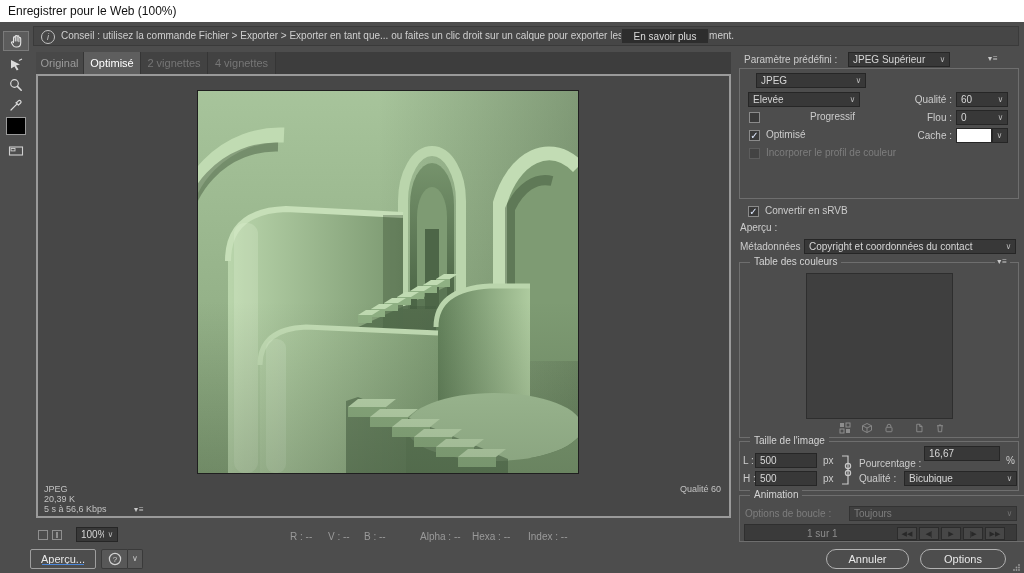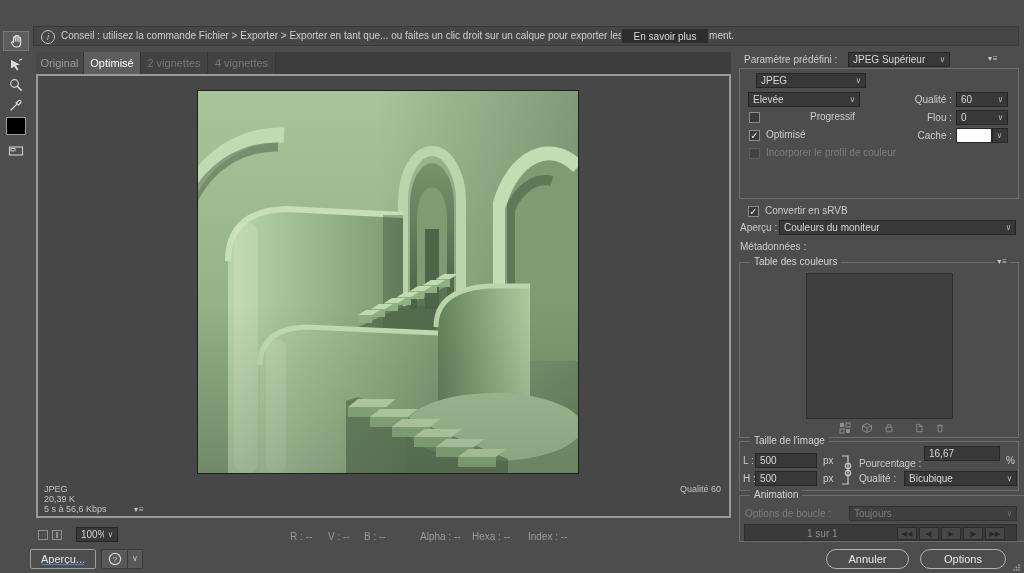--- a/index.html
+++ b/index.html
@@ -72,20 +72,23 @@
          display:flex;align-items:center;justify-content:center;height:20px;}
   .brchev{background:#585858;border:1px solid #3a3a3a;border-left:none;box-sizing:border-box;border-radius:0 2px 2px 0;
           height:20px;color:#c9c9c9;font-size:8px;text-align:center;line-height:18px;}
   svg{display:block;}
 </style>
 </head>
 <body>
 
 <div class="stage">
 
+  <div class="abs titlebar">
+    <span>Enregistrer pour le Web (100%)</span>
+  </div>
 
   <div class="abs tipbar">
     <div class="abs infoicon">i</div>
     <div class="abs tiptext">Conseil : utilisez la commande Fichier &gt; Exporter &gt; Exporter en tant que... ou faites un clic droit sur un calque pour exporter les fichiers plus rapidement.</div>
     <div class="abs tipbtn">En savoir plus</div>
   </div>
 
   <div class="abs toolbar">
     <div class="abs tool sel" style="top:9px;">
       <svg width="16" height="16" viewBox="0 0 16 16">
@@ -307,25 +310,25 @@
     <div class="abs dd" style="left:252px;top:59px;width:16px;padding:0;">
       <span class="chev"></span>
     </div>
     <div class="abs cb dis" style="left:9px;top:79px;"></div>
     <div class="abs lbl dis" style="left:26px;top:78px;">Incorporer le profil de couleur</div>
   </div>
 
   <div class="abs cb on" style="left:748px;top:206px;"></div>
   <div class="abs lbl" style="left:765px;top:205px;">Convertir en sRVB</div>
   <div class="abs lbl" style="left:740px;top:222px;">Aperçu :</div>
-  <div class="abs dd" style="left:779px;top:220px;width:237px;">
-    <span class="v">Couleurs du moniteur</span>
+  <div class="abs lbl" style="left:740px;top:241px;">Métadonnées :</div>
+  <div class="abs dd" style="left:804px;top:239px;width:212px;">
+    <span class="v">Copyright et coordonnées du contact</span>
       <span class="chev"></span>
   </div>
-  <div class="abs lbl" style="left:740px;top:241px;">Métadonnées :</div>
 
   <div class="abs gbox" style="left:739px;top:262px;width:280px;height:176px;">
     <div class="abs gtitle">Table des couleurs</div>
     <div class="abs gmenu"></div>
     <div class="abs" style="left:66px;top:10px;width:147px;height:146px;background:#3f3f3f;border:1px solid #2e2e2e;box-sizing:border-box;"></div>
     <svg class="abs" style="left:99px;top:159px;" width="12" height="12" viewBox="0 0 12 12">
       <rect x="1" y="1" width="4" height="4" fill="#8d8d8d"></rect>
         <rect x="7" y="1" width="4" height="4" fill="none" stroke="#8d8d8d"></rect>
       <rect x="1" y="7" width="4" height="4" fill="none" stroke="#8d8d8d"></rect>
         <rect x="7" y="7" width="4" height="4" fill="#8d8d8d"></rect>

